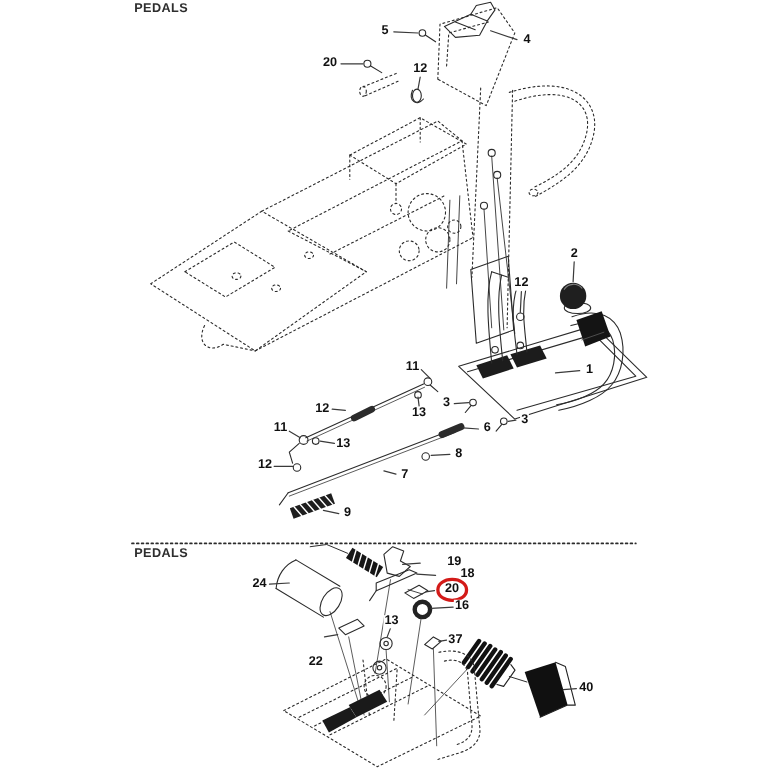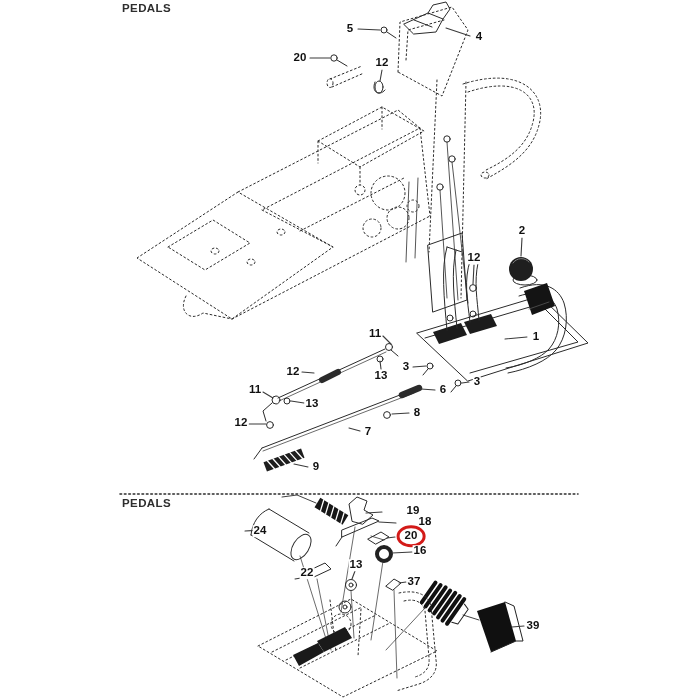--- a/index.html
+++ b/index.html
@@ -232,23 +232,23 @@
       <div class="callout" style="left: 381px; top: 376px;">13</div>
       <div class="callout" style="left: 406px; top: 367px;">3</div>
       <div class="callout" style="left: 477px; top: 382px;">3</div>
       <div class="callout" style="left: 443px; top: 390px;">6</div>
       <div class="callout" style="left: 255px; top: 390px;">11</div>
       <div class="callout" style="left: 312px; top: 404px;">13</div>
       <div class="callout" style="left: 417px; top: 413px;">8</div>
       <div class="callout" style="left: 241px; top: 423px;">12</div>
       <div class="callout" style="left: 368px; top: 432px;">7</div>
       <div class="callout" style="left: 316px; top: 467px;">9</div>
-      <div class="callout" style="left: 236px; top: 531px; margin-left: 24px;">24</div>
+      <div class="callout" style="left: 236px; top: 531px;">24</div>
       <div class="callout" style="left: 413px; top: 511px;">19</div>
       <div class="callout" style="left: 405px; top: 522px; margin-left: 20px;">18</div>
       <div class="callout hl" style="left: 411px; top: 536px; border-color: rgb(211, 26, 24);">20</div>
       <div class="callout" style="left: 420px; top: 551px;">16</div>
       <div class="callout" style="left: 356px; top: 565px;">13</div>
-      <div class="callout" style="left: 287px; top: 573px; margin-left: 20px;">22</div>
+      <div class="callout" style="left: 287px; top: 602px;">22</div>
       <div class="callout" style="left: 414px; top: 582px;">37</div>
-      <div class="callout" style="left: 533px; top: 626px;">39</div>
+      <div class="callout" style="left: 533px; top: 626px;">40</div>
     </div>
 </div>
 
 </body></html>

